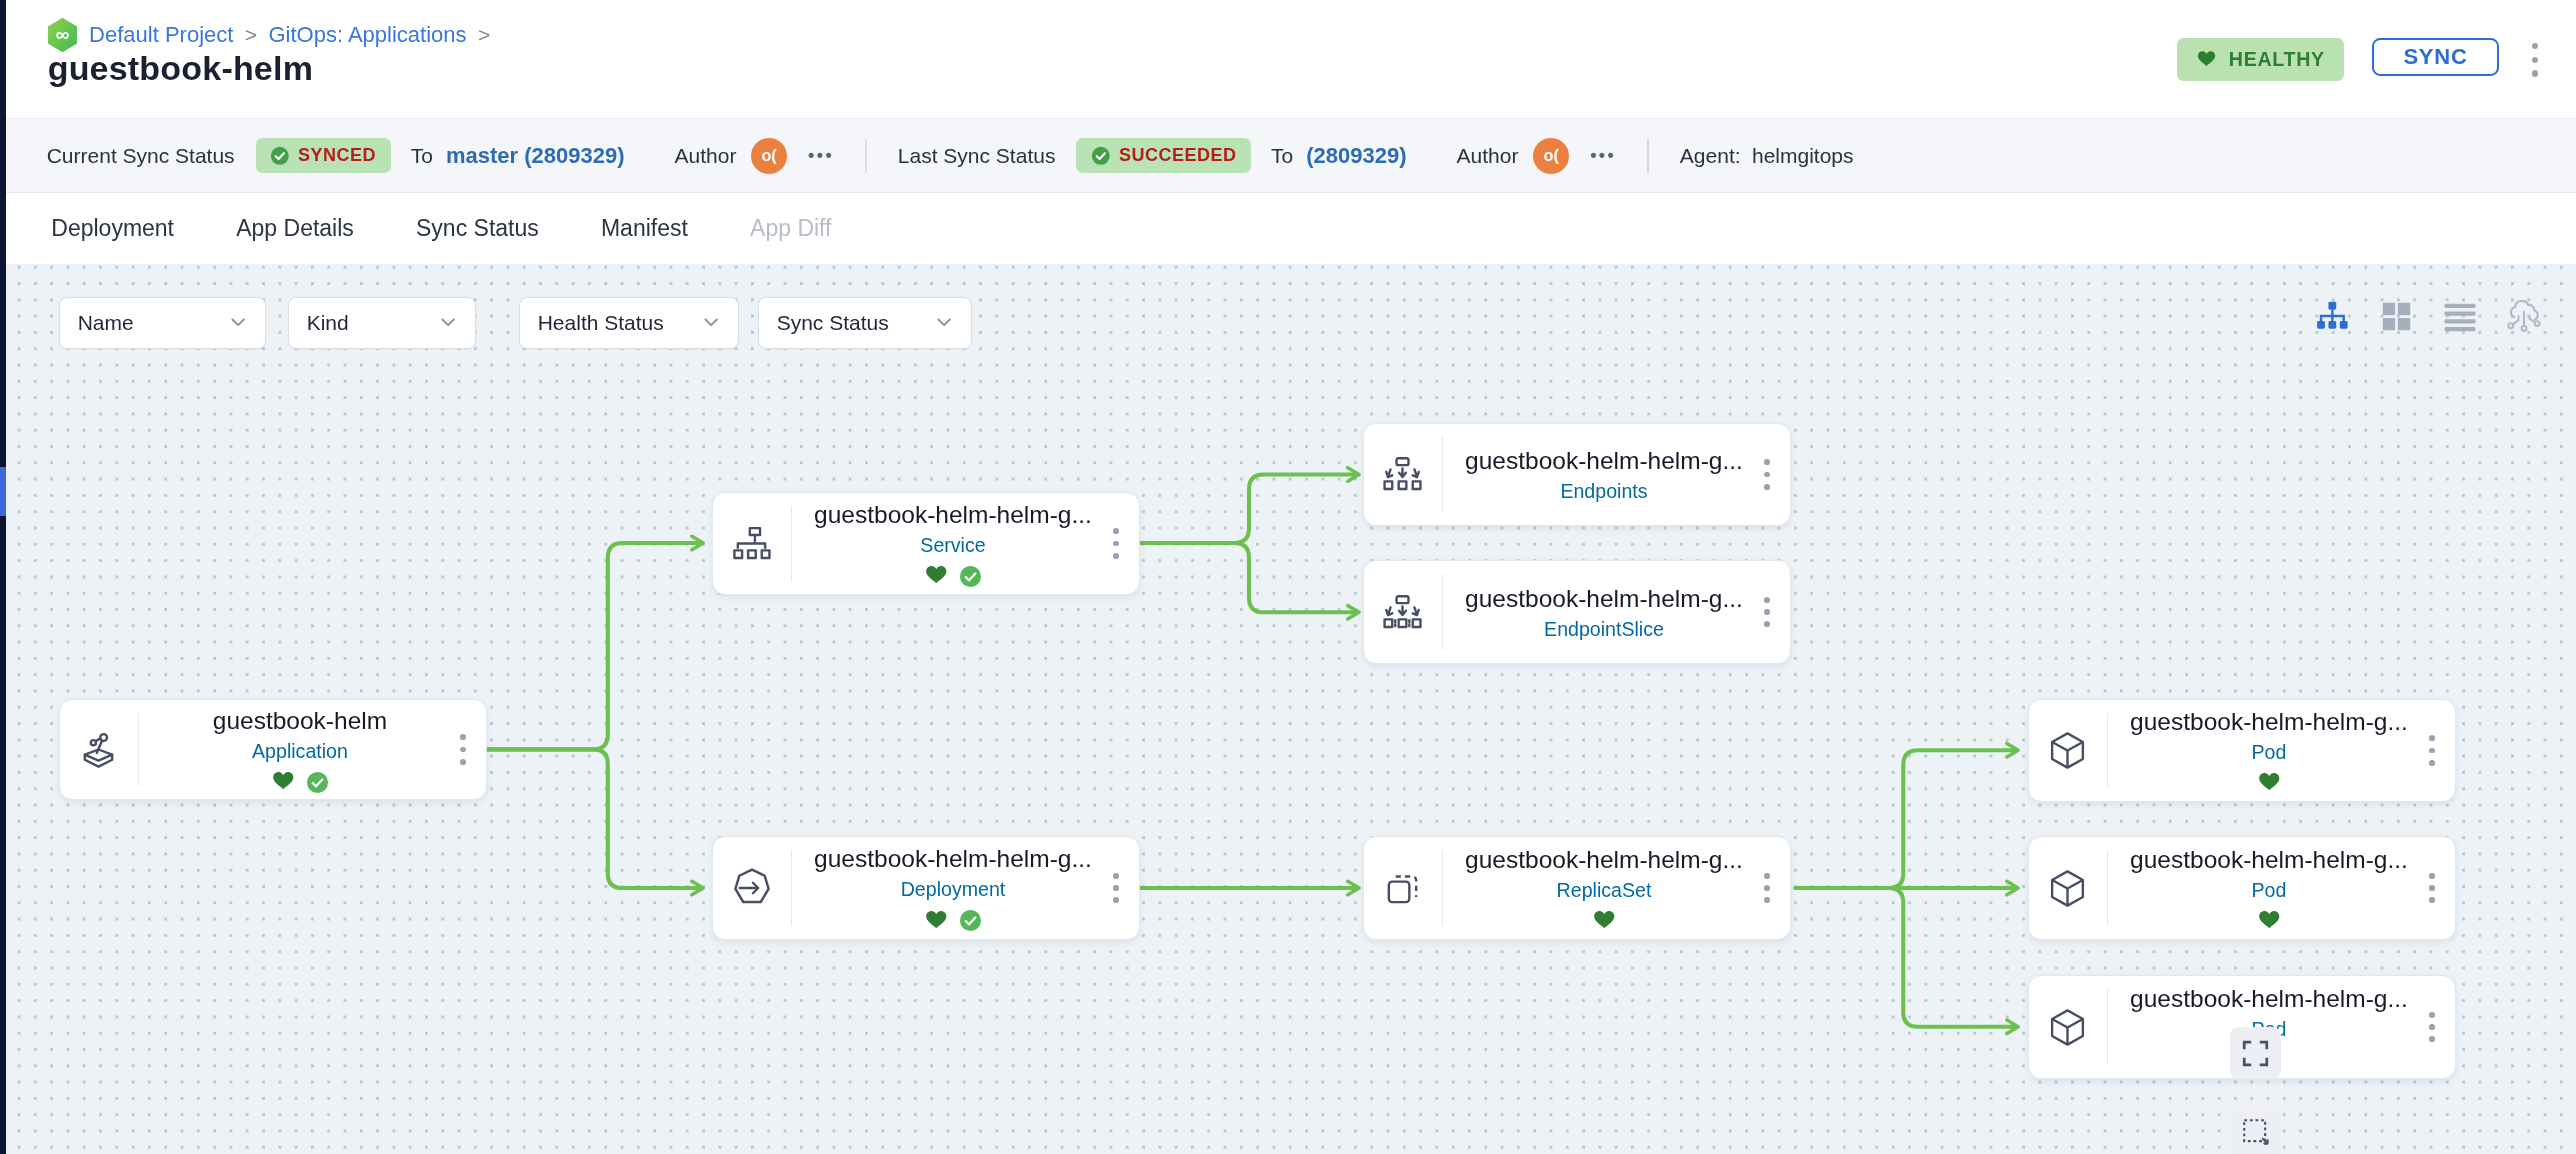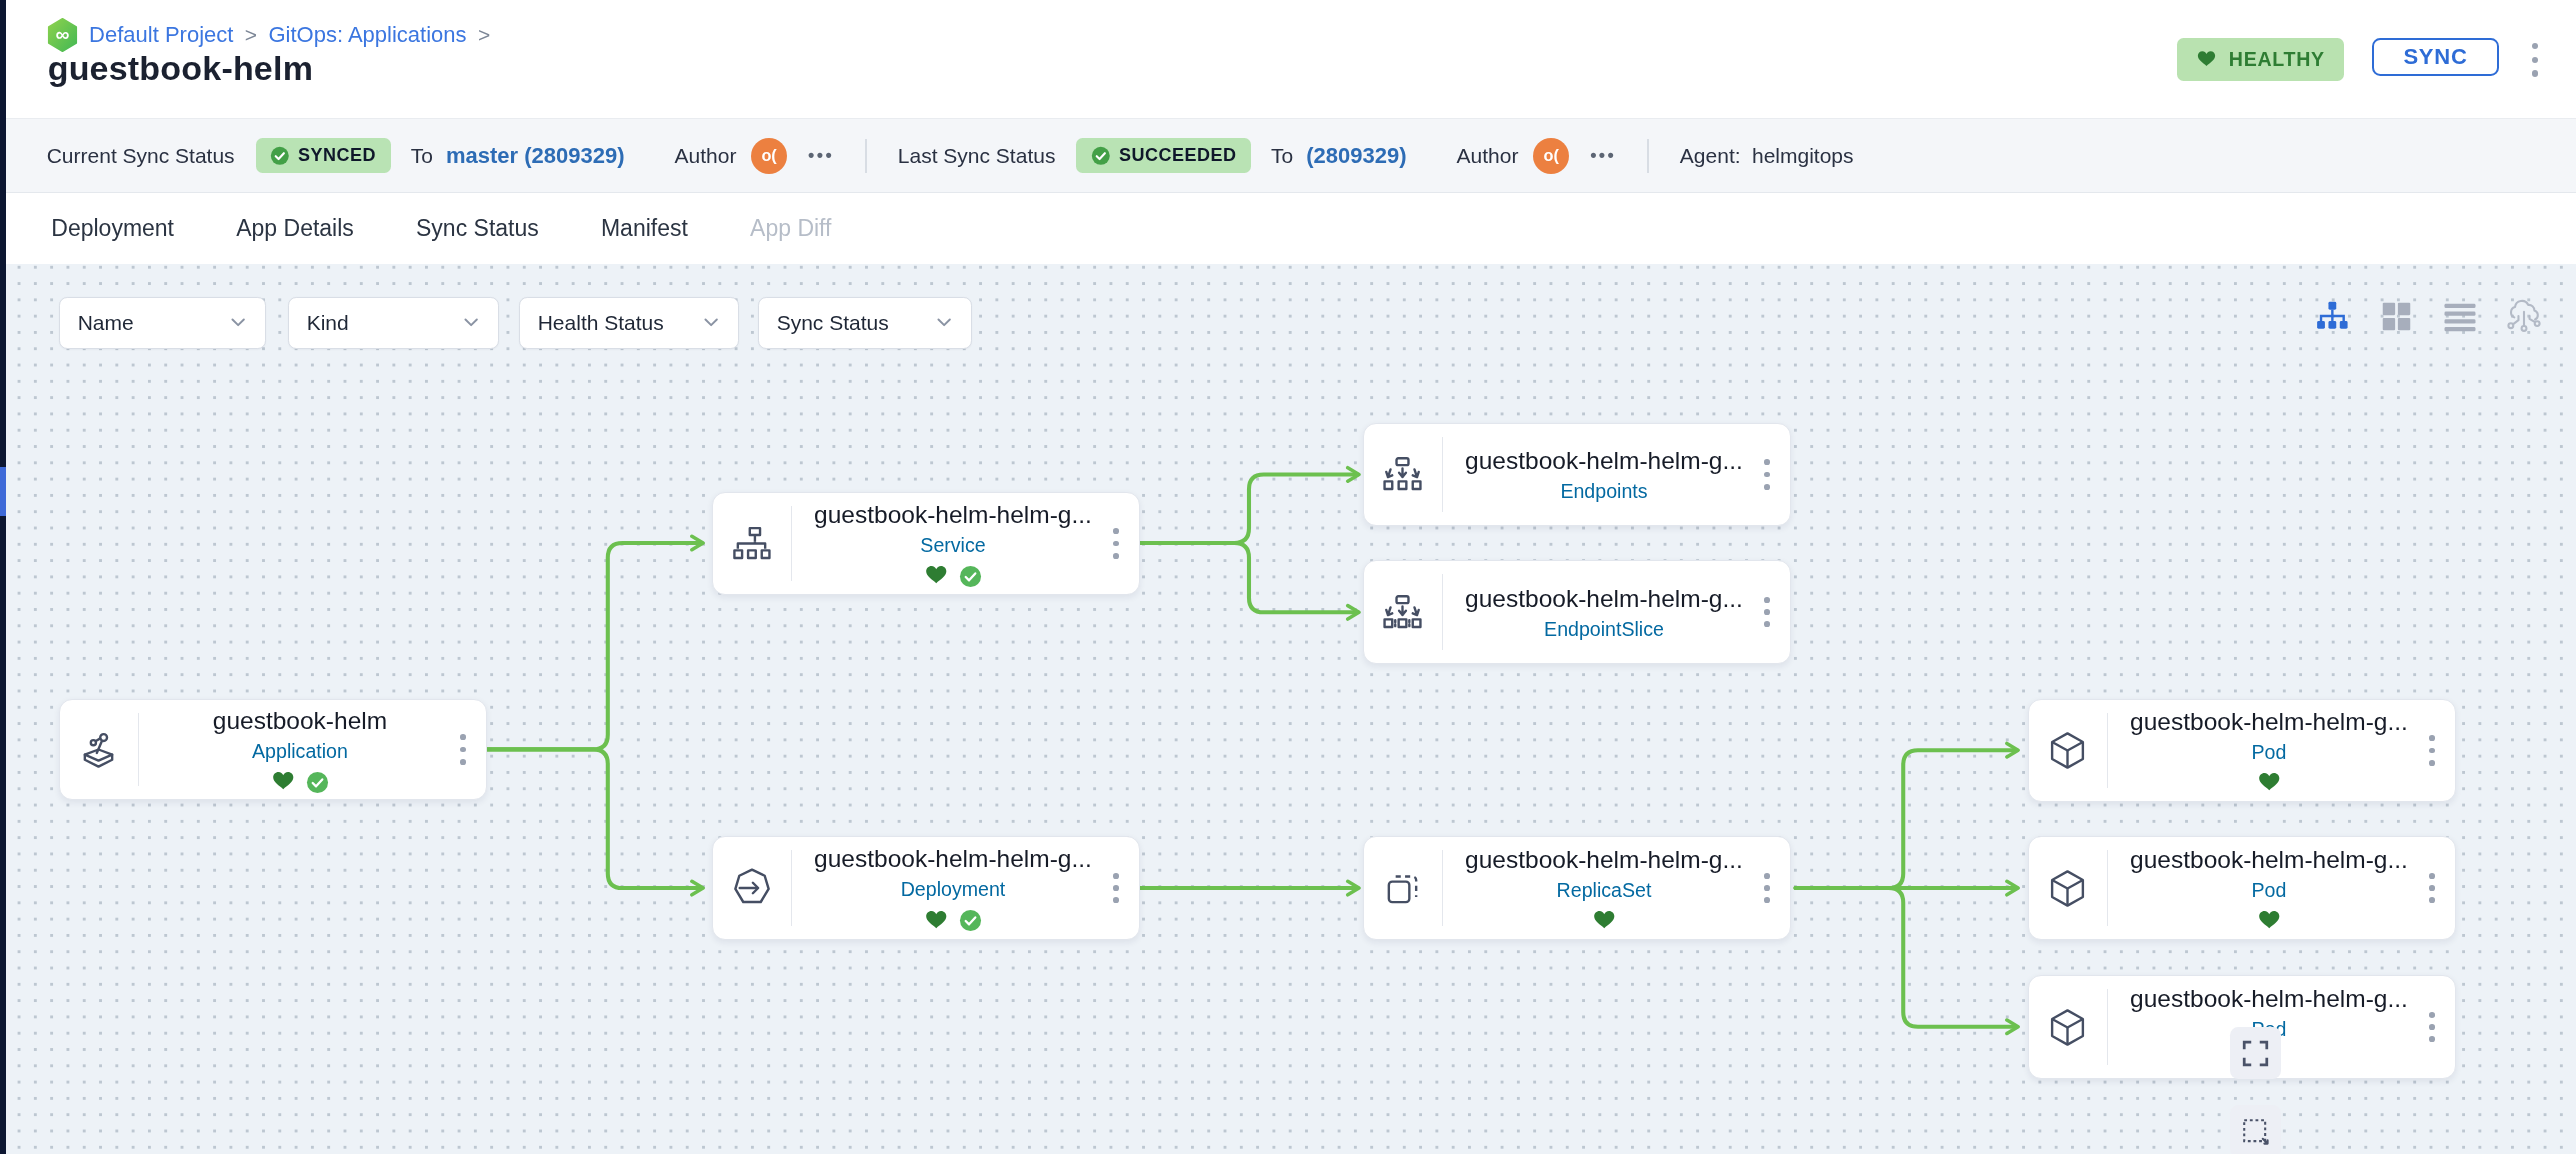--- a/index.html
+++ b/index.html
@@ -20,21 +20,21 @@
 
   .header-actions { position:absolute; right:33px; top:38px; display:flex; align-items:flex-start; gap:28px; }
   .health-badge { display:flex; align-items:center; gap:11.4px; background:#b9e2b0; color:#2e7d33; font-weight:bold; font-size:19.6px; letter-spacing:0.7px; padding:9.8px 19.6px; border-radius:6.5px; }
   .sync-btn { background:#fff; border:2.4px solid #2e6cd6; color:#2e6cd6; font-weight:bold; font-size:22px; letter-spacing:0.8px; padding:4px 29px; border-radius:8.2px; cursor:pointer; font-family:inherit; }
   .kebab { display:flex; flex-direction:column; gap:7.3px; padding:4.9px; cursor:pointer; }
   .kebab i { width:6.5px; height:6.5px; border-radius:50%; background:#9aa2b1; }
 
   
   .statusbar { position:absolute; left:5.7px; right:0; top:118px; height:75px; background:#f4f6f9; border-top:0.8px solid #e9ecf0; border-bottom:0.8px solid #e4e8ed; display:flex; align-items:center; padding-left:41px; font-size:21px; color:#2a3142; }
   .sb-label { color:#2a3142; }
-  .sb-badge { display:flex; align-items:center; gap:8.2px; background:#b9e3b4; color:#0f172a; font-weight:bold; font-size:18px; letter-spacing:0.5px; padding:7.3px 14.7px; border-radius:6.5px; margin-left:21px; }
+  .sb-badge { display:flex; align-items:center; gap:8.2px; background:#b9e3b4; color:#b91c1c; font-weight:bold; font-size:18px; letter-spacing:0.5px; padding:7.3px 14.7px; border-radius:6.5px; margin-left:21px; }
   .sb-to { margin-left:20px; }
   .sb-rev { margin-left:13px; color:#2d6cb5; font-weight:bold; font-size:22px; cursor:pointer; }
   .sb-author { margin-left:50px; }
   .avatar { margin-left:14.7px; width:36px; height:36px; border-radius:50%; background:#ec8040; color:#fff; font-weight:bold; font-size:16.3px; display:flex; align-items:center; justify-content:center; }
   .sb-more { margin-left:21px; color:#5c6574; font-size:18px; letter-spacing:2.4px; font-weight:bold; cursor:pointer; }
   .sb-div { width:1.6px; height:34px; background:#d8dde4; margin:0 31px; }
   .sb-agent-val { margin-left:11.4px; }
 
   
   .tabs { position:absolute; left:5.7px; right:0; top:193px; height:70px; background:#fff; display:flex; align-items:stretch; padding-left:26px; gap:23px; }
@@ -43,21 +43,21 @@
   .tab.active:after { content:""; position:absolute; left:0; right:0; bottom:0; height:6.5px; background:#2e6cd6; border-radius:4.1px 4.1px 0 0; }
   .tab.disabled { color:#b6bdc8; }
 
   
   .canvas { position:absolute; left:5.7px; right:0; top:264px; height:890px; background:#edf2f7;
     background-image:radial-gradient(circle, #bdc7d1 1.4px, transparent 1.6px);
     background-size:16.3px 16.3px; background-position:4.9px 11.4px; }
 
   .filter { position:absolute; top:33px; height:52px; background:#fff; border:1.6px solid #d9dee6; border-radius:8.2px; display:flex; align-items:center; justify-content:space-between; padding:0 18px; font-size:21px; color:#1f2736; cursor:pointer; box-shadow:0 0.8px 1.6px rgba(25,35,60,.04); }
   .f-name { left:53px; width:207px; }
-  .f-kind { left:282px; width:211px; }
+  .f-kind { left:282px; width:188px; }
   .f-health { left:513px; width:220px; }
   .f-sync { left:752px; width:214px; }
 
   .view-toggles { position:absolute; top:34px; right:34px; display:flex; align-items:center; gap:28px; }
   .vt { width:36px; height:36px; display:flex; align-items:center; justify-content:center; cursor:pointer; }
 
   
   .node { position:absolute; width:428px; background:#fff; border:0.8px solid #e2e6ed; border-radius:13px; box-shadow:0 2.4px 6.5px rgba(25,35,70,.07); display:flex; align-items:stretch; cursor:pointer; z-index:5; }
   .node-iconzone { width:78px; display:flex; align-items:center; justify-content:center; flex:0 0 auto; }
   .node-sep { width:1.6px; background:#e4e7ed; margin:13px 0; }

